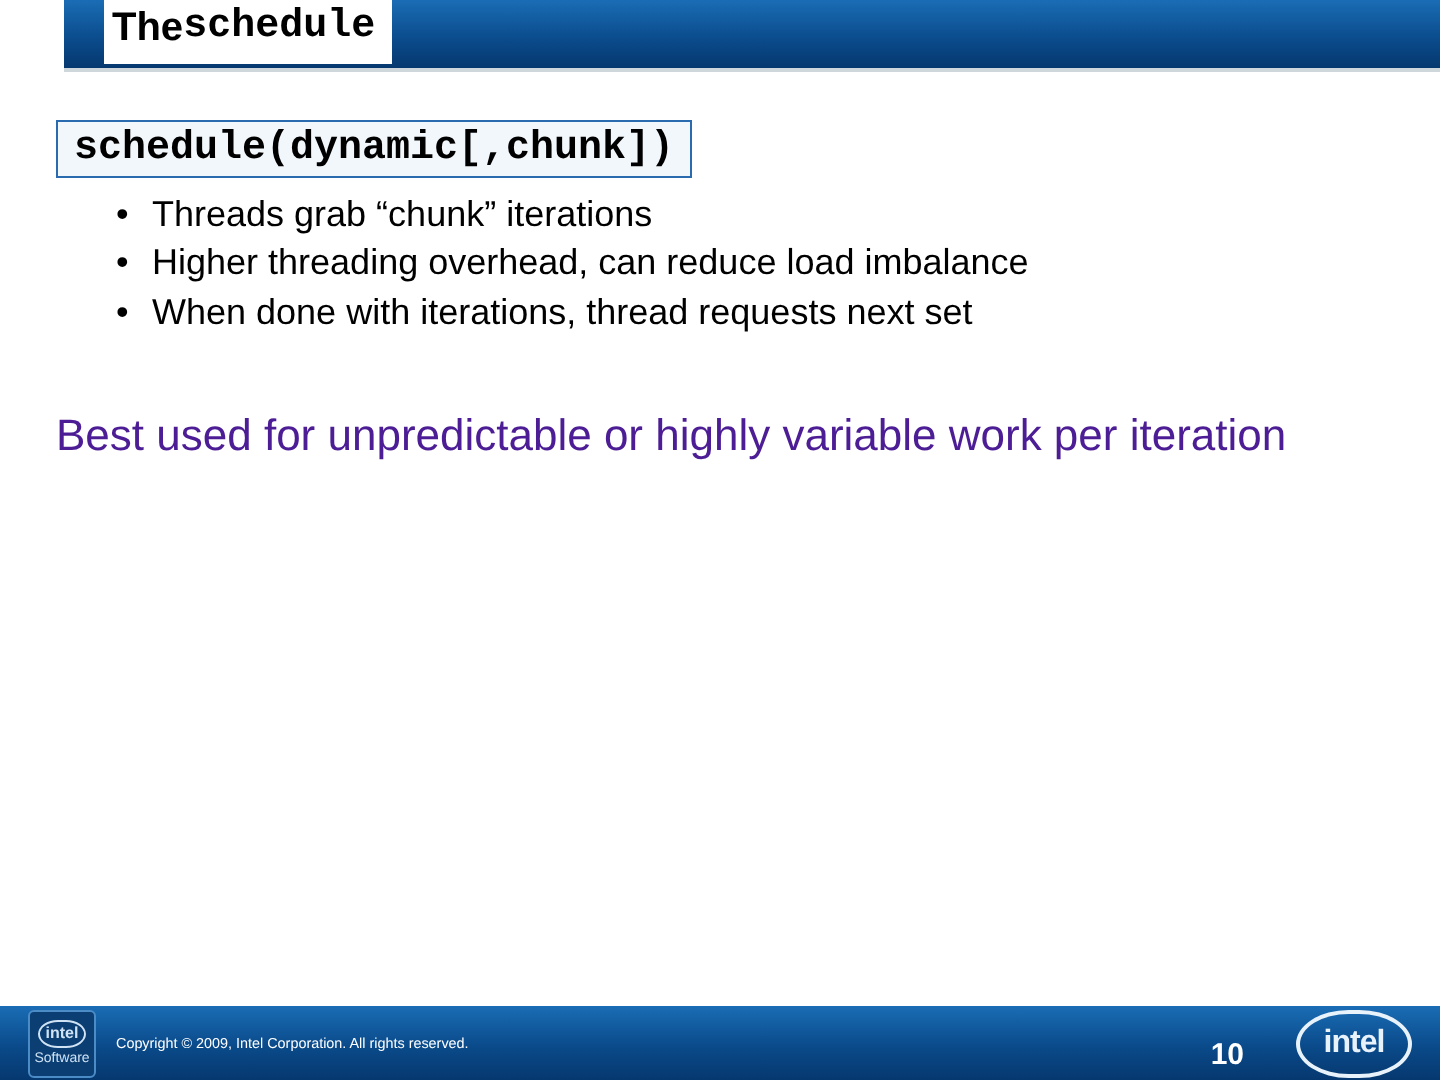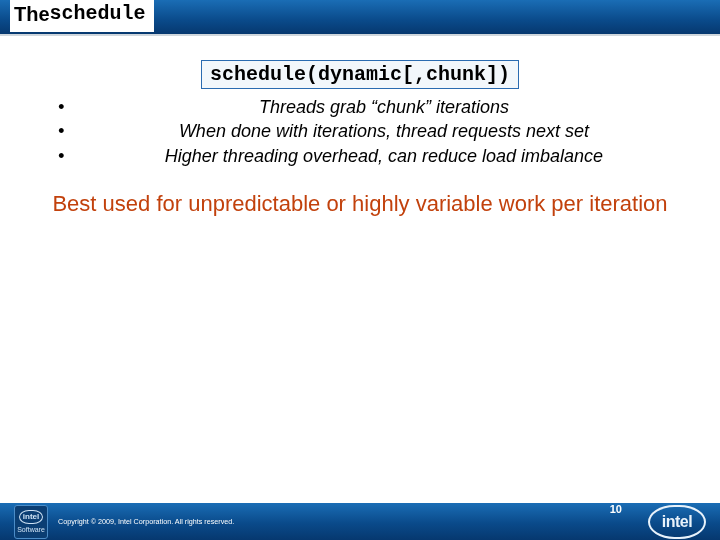--- a/index.html
+++ b/index.html
@@ -4,71 +4,71 @@
 <style>
   * { margin: 0; padding: 0; box-sizing: border-box; }
   html, body { width: 720px; height: 540px; font-family: Verdana, Geneva, sans-serif; background: #fff; overflow: hidden; }
   .slide { position: relative; width: 720px; height: 540px; background: #fff; }
   .title-bar {
     background: linear-gradient(to bottom, #1a6db5 0%, #0a4a8a 60%, #06386f 100%);
     height: 36px;
     border-bottom: 2px solid #cfd6dc;
     display: flex;
     align-items: center;
-    padding-left: 10px;
+    padding-left: 20px;
+    margin-left: 32px;
   }
   .title-text {
     font-size: 20px;
     font-weight: bold;
     color: #000;
     background: #fff;
     padding: 0 8px 0 4px;
     height: 36px;
     line-height: 30px;
     display: inline-flex;
     align-items: center;
     position: relative;
     top: -3px;
   }
   .title-text .mono { font-family: Liberation Mono, monospace; font-weight: bold; }
-  .body { padding: 24px 28px 0 28px; text-align: center; }
+  .body { padding: 24px 28px 0 28px; }
   .syntax-box {
     display: inline-block;
     font-family: "Courier New", monospace;
     font-size: 20px;
     font-weight: bold;
     color: #000;
     background: #f2f7fb;
     border: 1px solid #2a6bb0;
     padding: 2px 8px;
     margin-bottom: 6px;
   }
   ul.bullets {
     list-style: none;
     padding-left: 30px;
-    margin-bottom: 22px;
-    font-style: italic;
+    margin-bottom: 36px;
   }
   ul.bullets li {
     font-size: 18px;
     color: #000;
     line-height: 1.35;
     position: relative;
     padding-left: 18px;
   }
   ul.bullets li::before {
     content: "•";
     position: absolute;
     left: 0;
     color: #000;
     font-size: 18px;
   }
   .summary {
     font-size: 22px;
-    color: #c2410c;
+    color: #4c1d95;
     line-height: 1.3;
     padding-left: 0;
     text-indent: 0;
   }
   .summary .indent { display: block; padding-left: 24px; text-indent: -24px; }
   .footer {
     position: absolute;
     left: 0; bottom: 0;
     width: 100%;
     height: 37px;
@@ -95,22 +95,22 @@
   }
   .footer .copy {
     font-size: 7.2px;
     line-height: 1.25;
     max-width: 470px;
     text-align: center;
   }
   .footer .pageno {
     position: absolute;
     right: 98px;
-    top: 0;
-    font-size: 11px;
+    top: 16px;
+    font-size: 15px;
     font-weight: bold;
     color: #fff;
   }
   .footer .intel-logo {
     position: absolute;
     right: 14px;
     top: 50%;
     transform: translateY(-50%);
     display:flex;align-items:center;justify-content:center;
   }
@@ -130,22 +130,22 @@
     <span class="title-text">
       <span>The </span>
       <span class="mono">schedule</span>
     </span>
   </div>
 
   <div class="body">
     <div class="syntax-box">schedule(dynamic[,chunk])</div>
     <ul class="bullets">
       <li>Threads grab “chunk” iterations</li>
+      <li>Higher threading overhead, can reduce load imbalance</li>
       <li>When done with iterations, thread requests next set</li>
-      <li>Higher threading overhead, can reduce load imbalance</li>
     </ul>
     <div class="summary">
       <span class="indent">Best used for unpredictable or highly variable work per iteration</span>
     </div>
   </div>
 
   <div class="footer">
     <div class="badge">
       <div class="oval">intel</div>
       <div style="margin-top:2px;color:#cfe3f5;">Software</div>

